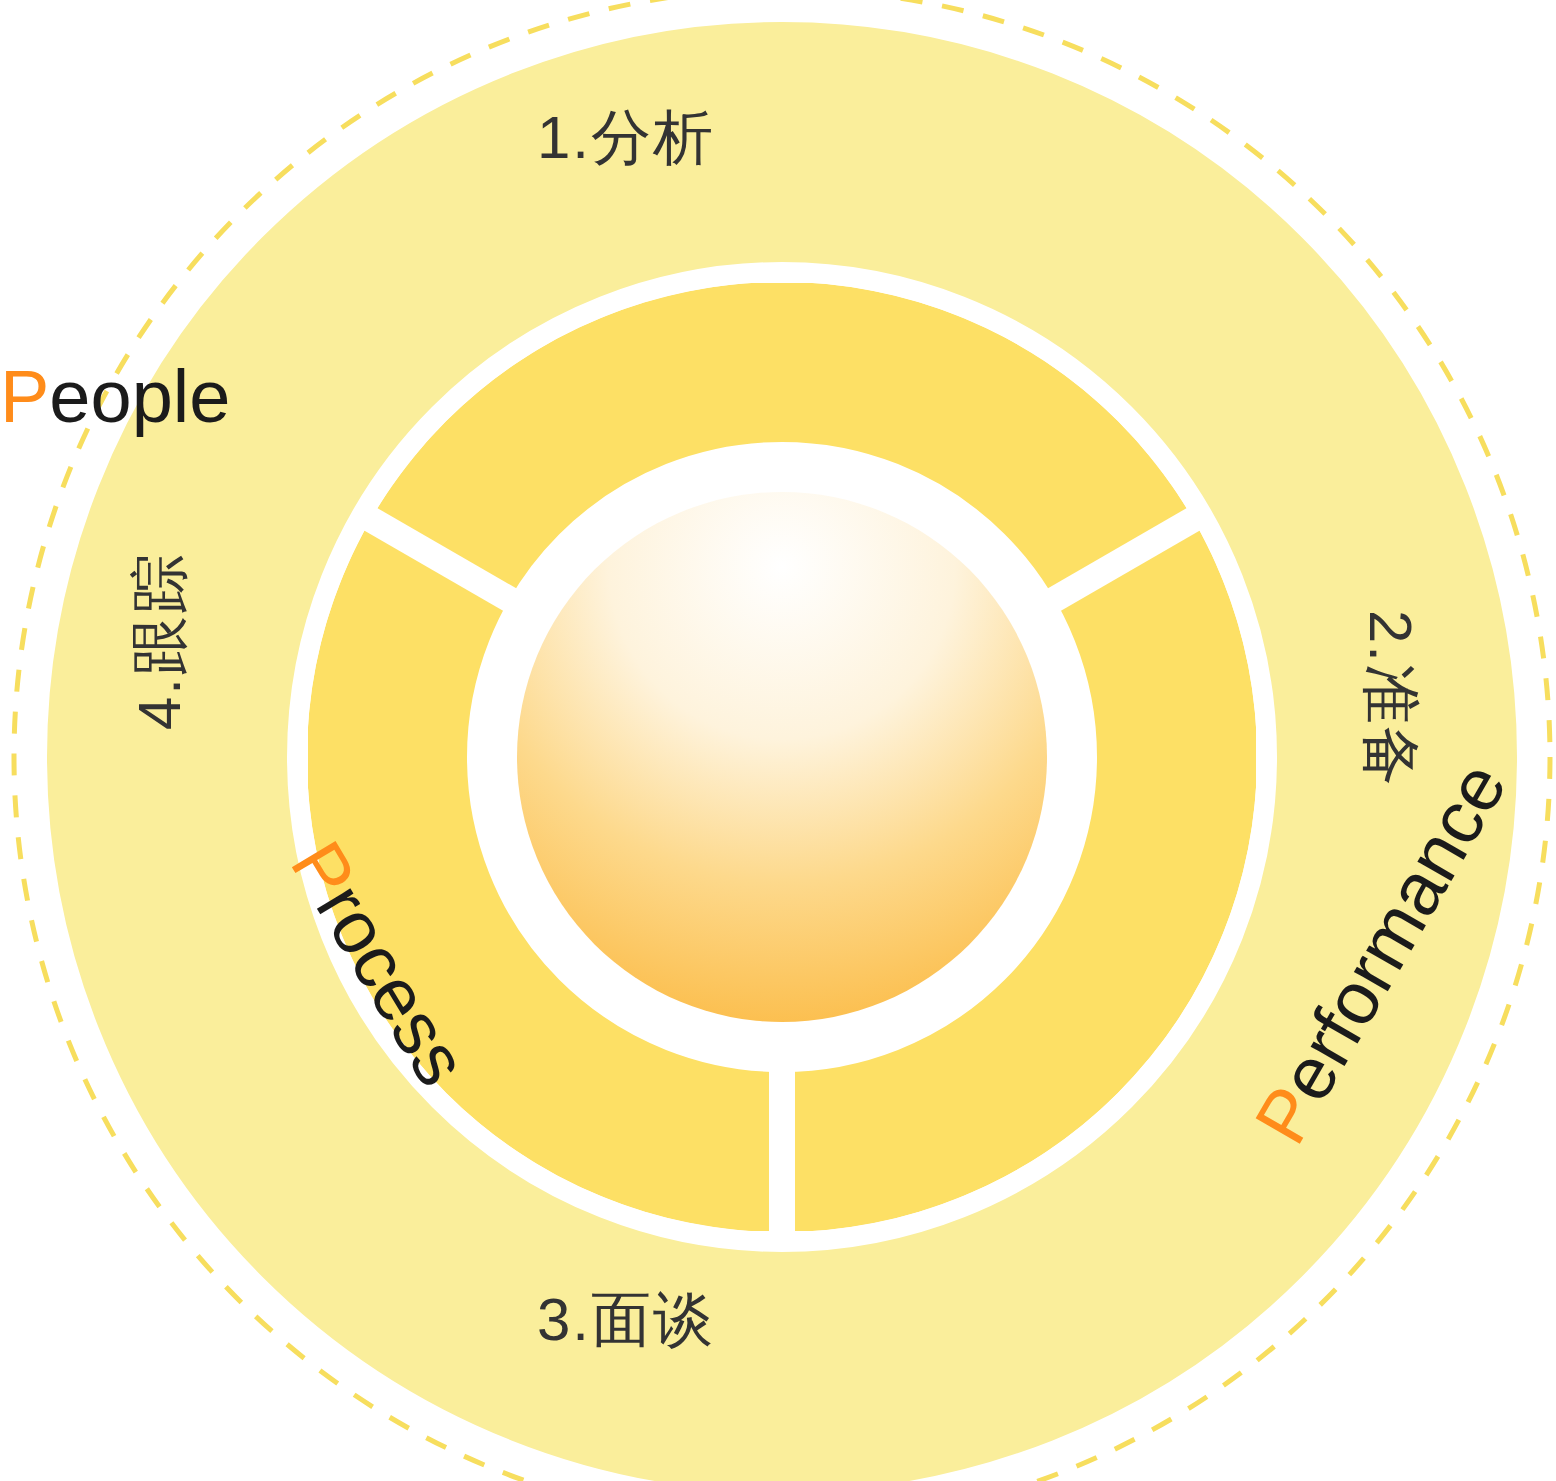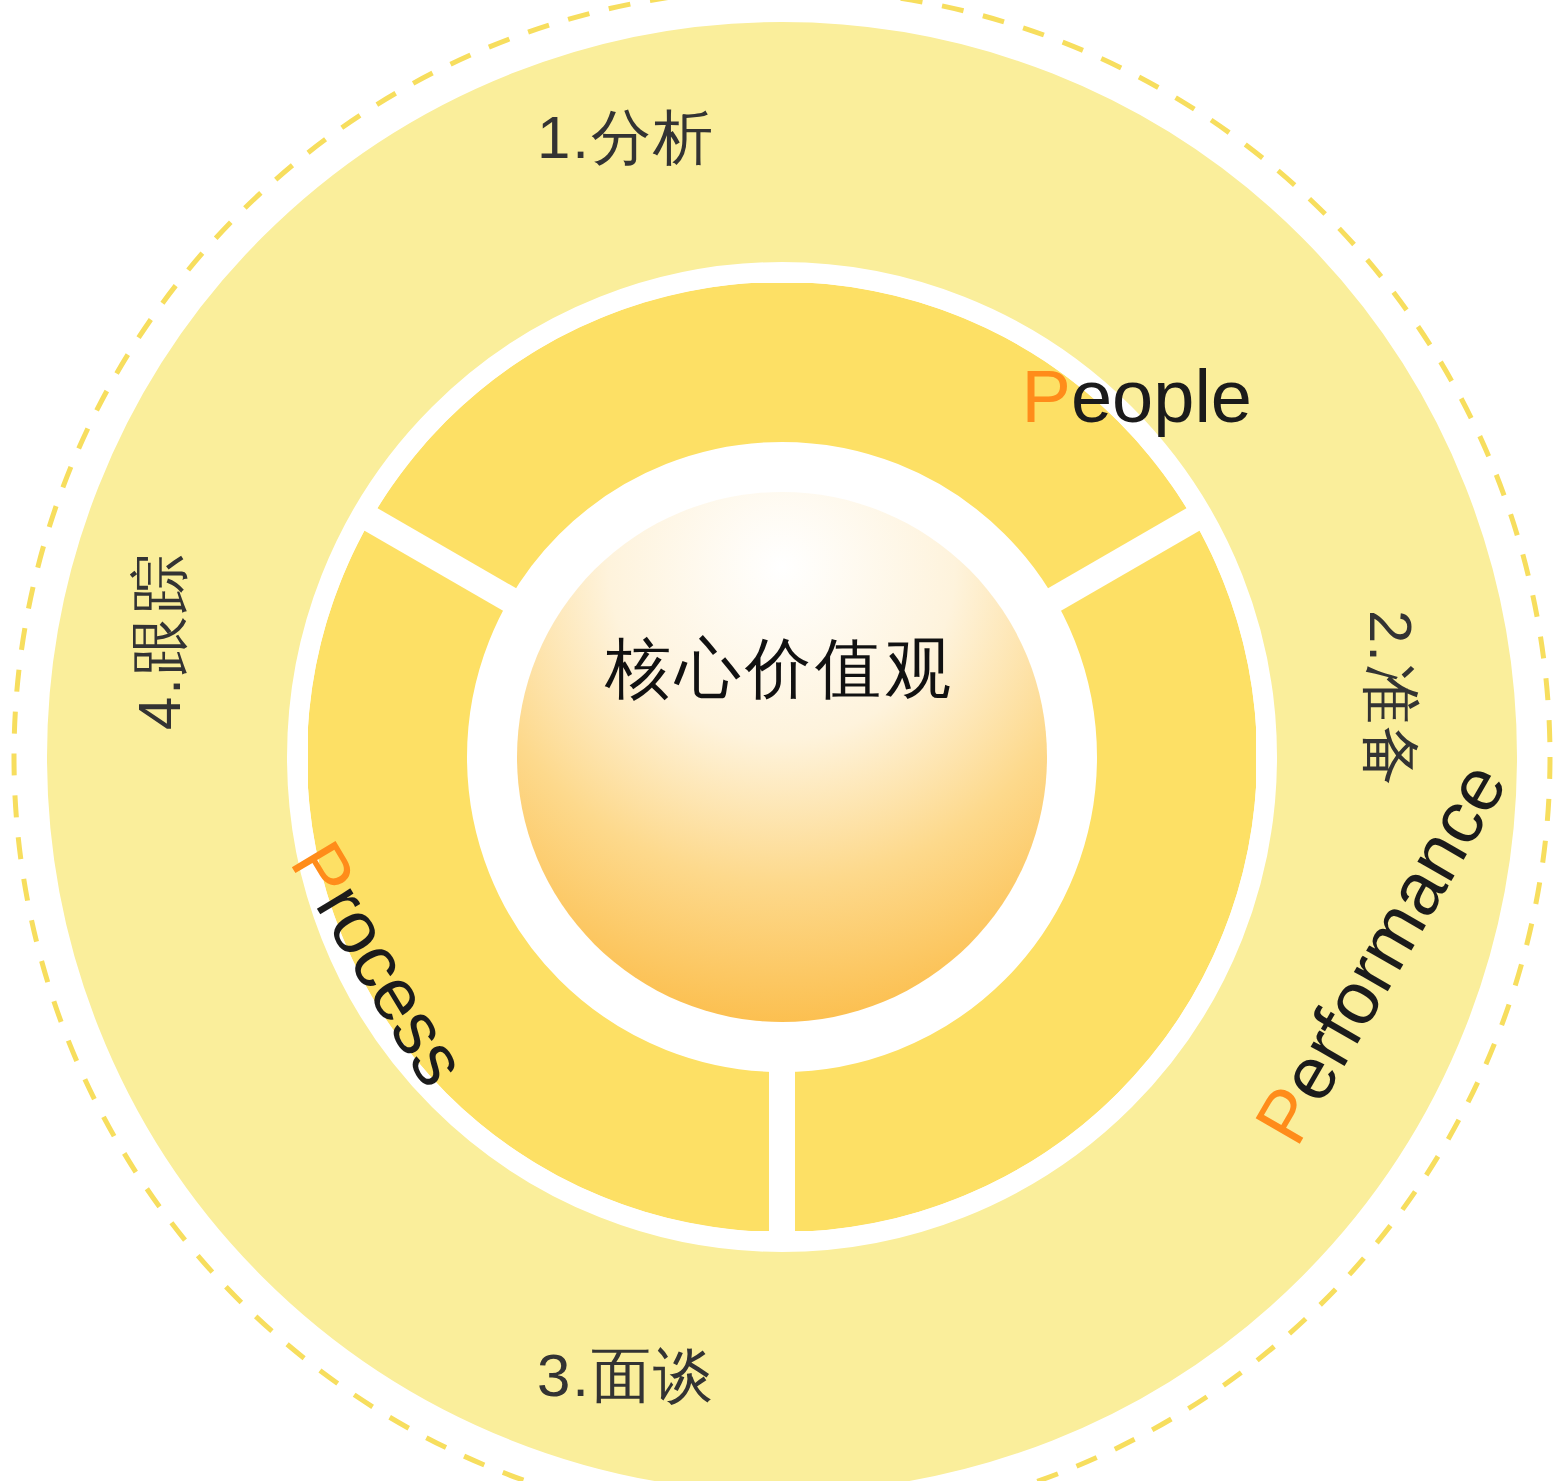--- a/index.html
+++ b/index.html
@@ -41,21 +41,21 @@
   }
   #stage-top {
     left: 0;
     right: 0;
     top: 108px;
     text-align: center;
   }
   #stage-bottom {
     left: 0;
     right: 0;
-    top: 1346px;
+    top: 1290px;
     text-align: center;
   }
   #stage-right {
     left: 1330px;
     top: 640px;
     transform: rotate(90deg);
     transform-origin: 60px 30px;
   }
   #stage-left {
     left: 100px;
@@ -69,21 +69,21 @@
     color: #1b1b1b;
     font-weight: 400;
   }
   .p-initial {
     color: #FF8C1A;
   }
   #p-people {
     left: 0;
     right: 0;
     top: 360px;
-    text-align: right;
+    text-align: left;
   }
   #p-process {
     left: 342px;
     top: 830px;
     transform: rotate(59deg);
     transform-origin: 0 0;
   }
   #p-performance {
     left: 1243px;
     top: 1118px;
@@ -156,16 +156,15 @@
 
   <div class="label p-label" id="p-process">
     <span class="p-initial">P</span><span>rocess</span>
   </div>
 
   <div class="label p-label" id="p-performance">
     <span class="p-initial">P</span><span>erformance</span>
   </div>
 
   <div id="core-text">
-    <div>核心价值观</div>
   </div>
 
 </div>
 
 </body></html>

